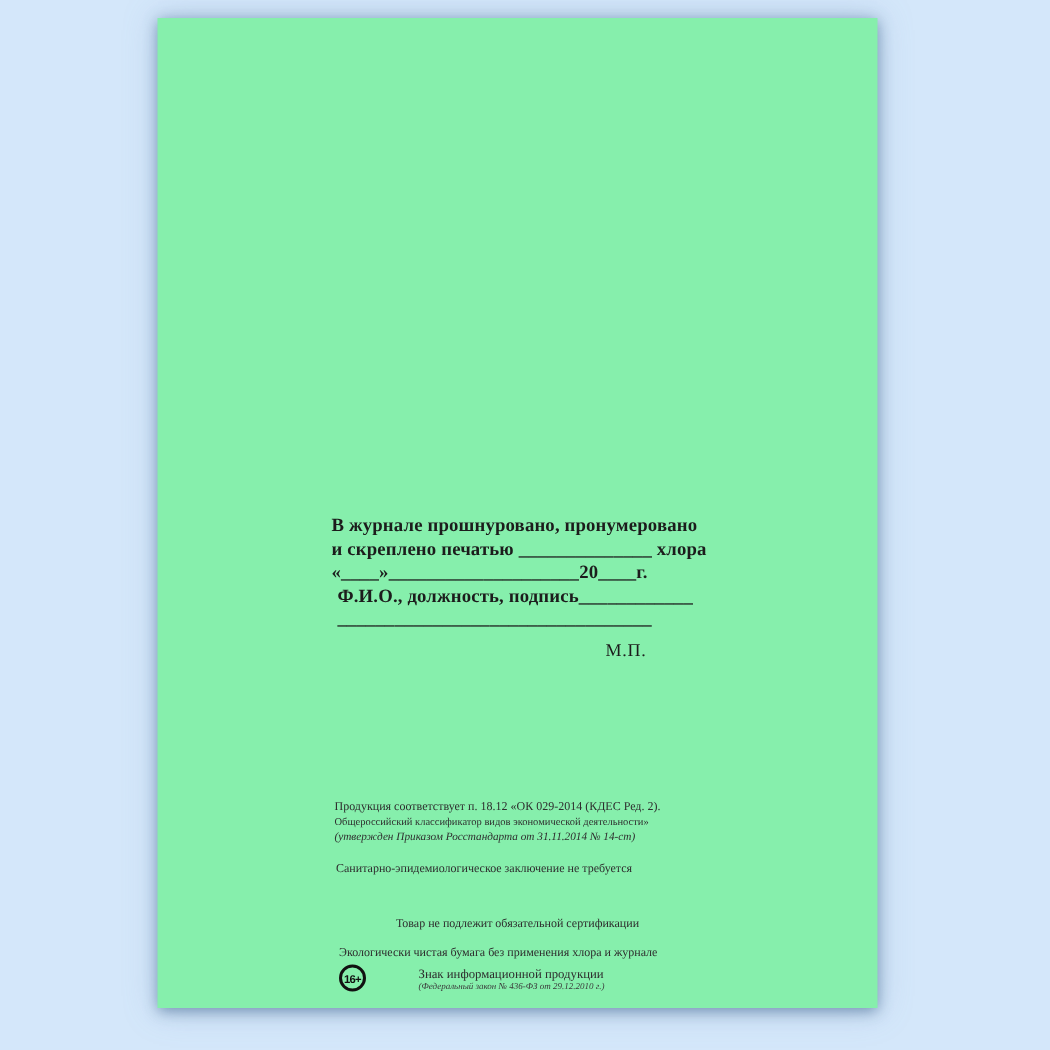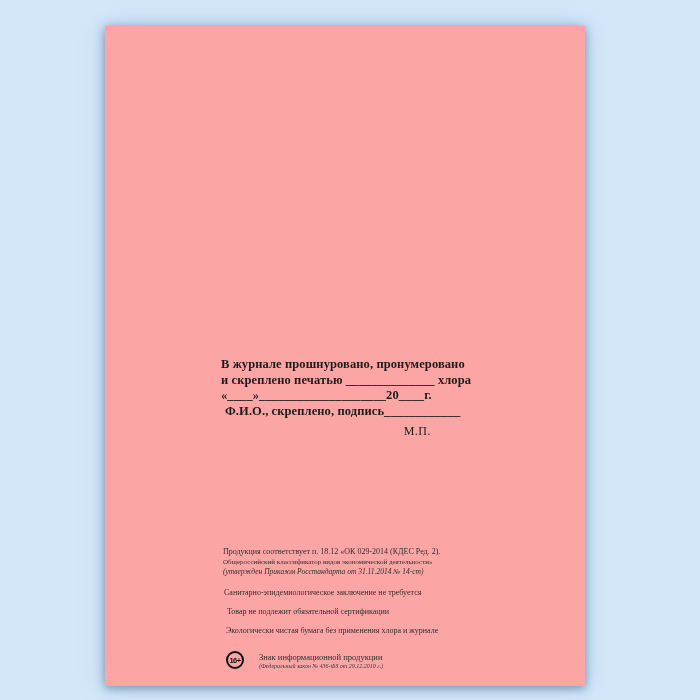--- a/index.html
+++ b/index.html
@@ -12,24 +12,24 @@
   .canvas {
     position: relative;
     width: 700px;
     height: 700px;
     background: #d4e7fa;
     font-family: "Liberation Serif", "DejaVu Serif", serif;
   }
   .page {
     position: absolute;
     left: 105px;
-    top: 26px;
+    top: 12px;
     width: 480px;
     height: 660px;
-    background: #fca5a5;
+    background: #86efac;
     box-shadow: 0 2px 9px rgba(100, 132, 168, 0.85), 0 0 22px rgba(120, 152, 188, 0.35);
   }
   
   .stamp-block {
     position: absolute;
     left: 116px;
     top: 331px;
     width: 214px;
     font-size: 12.5px;
     line-height: 15.5px;
@@ -70,34 +70,36 @@
     font-size: 7.5px;
     line-height: 10px;
     font-style: italic;
   }
   .fp-sanitary {
     margin-top: 11px;
     font-size: 8px;
     padding-left: 1px;
   }
   .fp-cert {
-    margin-top: 10px;
+    margin-top: 28px;
     font-size: 8px;
     padding-left: 4px;
+    text-align: center;
   }
   .fp-eco {
     margin-top: 10px;
     font-size: 8px;
     padding-left: 3px;
   }
   
   .badge-row {
-    margin-top: 16px;
+    margin-top: 4px;
     display: flex;
     align-items: flex-start;
+    gap: 20px;
   }
   .age-badge {
     width: 14px;
     height: 14px;
     border: 2px solid #111111;
     border-radius: 50%;
     display: flex;
     align-items: center;
     justify-content: center;
     font-size: 7.5px;
@@ -127,21 +129,22 @@
 </head>
 <body>
 
 <div class="canvas">
   <div class="page">
 
     <div class="stamp-block">
       <div>В журнале прошнуровано, пронумеровано</div>
       <div>и скреплено печатью ______________ хлора</div>
       <div>«____»____________________20____г.</div>
-      <div class="stamp-line-indent">Ф.И.О., скреплено, подпись____________</div>
+      <div class="stamp-line-indent">Ф.И.О., должность, подпись____________</div>
+      <div class="stamp-line-indent">_________________________________</div>
       <div class="seal-mark">М.П.</div>
     </div>
 
     <div class="fine-print">
       <div class="fp-l1">Продукция соответствует п. 18.12 «ОК 029-2014 (КДЕС Ред. 2).</div>
       <div class="fp-l2">Общероссийский классификатор видов экономической деятельности»</div>
       <div class="fp-l3">(утвержден Приказом Росстандарта от 31.11.2014 № 14-ст)</div>
       <div class="fp-sanitary">Санитарно-эпидемиологическое заключение не требуется</div>
       <div class="fp-cert">Товар не подлежит обязательной сертификации</div>
       <div class="fp-eco">Экологически чистая бумага без применения хлора и журнале</div>

